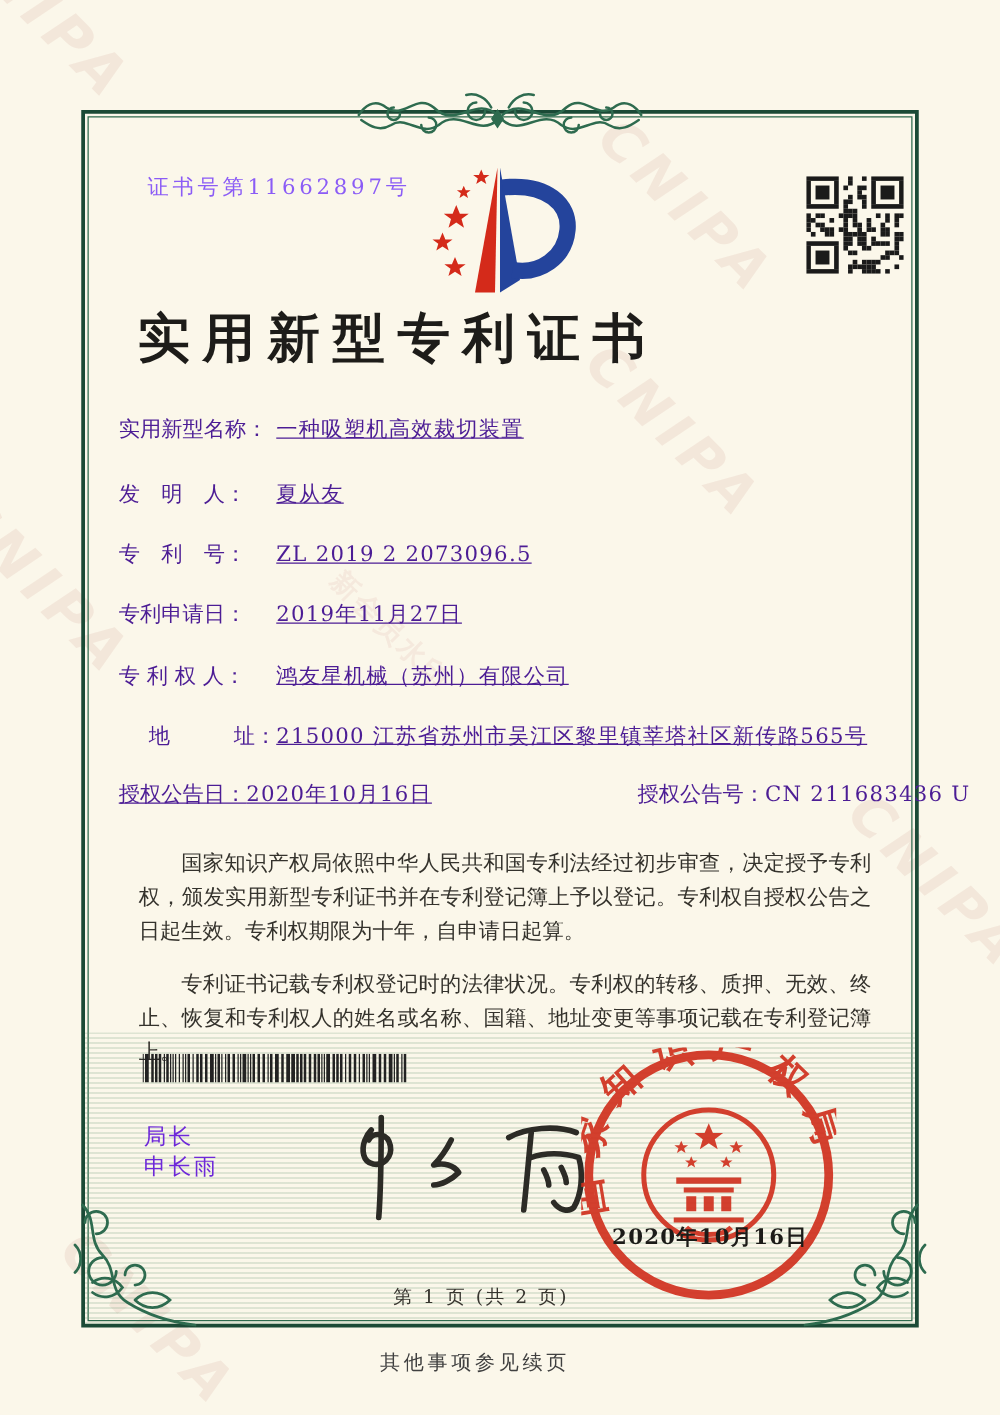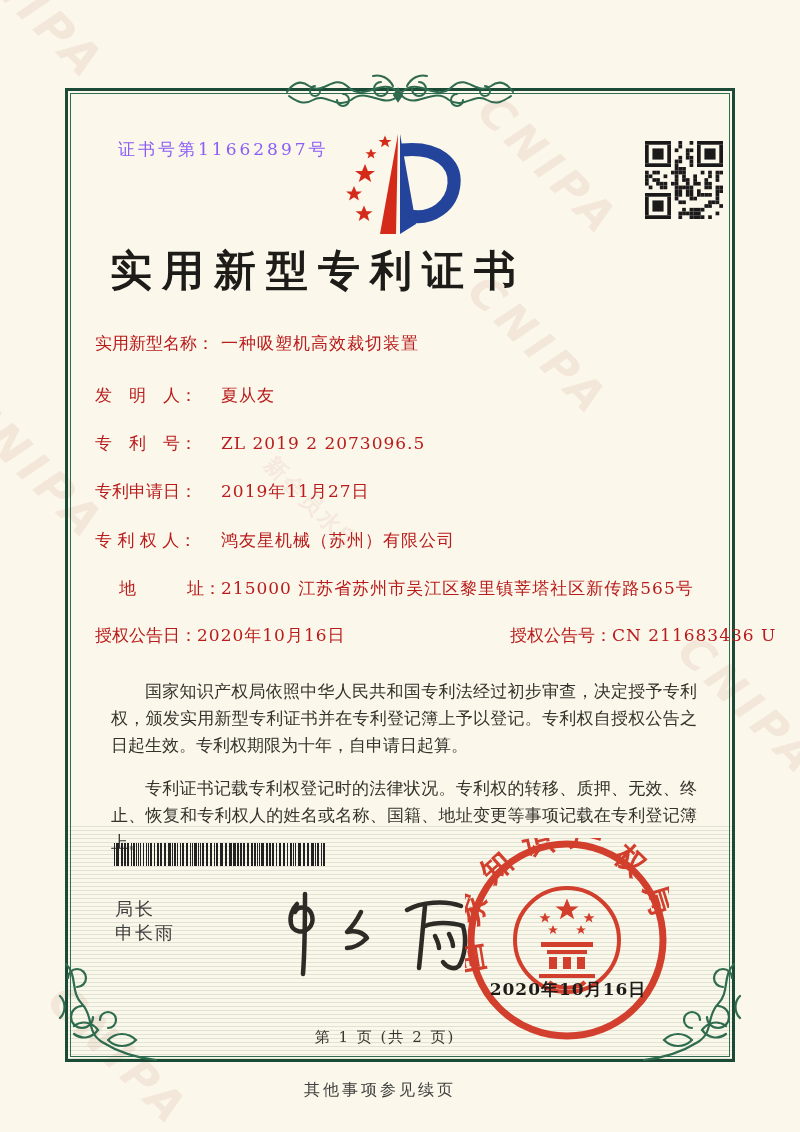--- a/index.html
+++ b/index.html
@@ -44,34 +44,34 @@
   }
   
   .cert-no{
     position:absolute;left:118px;top:138px;
     font-size:17px;letter-spacing:3px;color:#8b5cf6;
   }
   .title{
     position:absolute;left:0;top:243px;width:636px;text-align:center;
     font-size:42px;font-weight:bold;letter-spacing:10px;color:#1d1c19;
   }
-  .field-row{position:absolute;left:95px;font-size:17px;color:#b91c1c;white-space:nowrap;}
+  .field-row{position:absolute;left:95px;font-size:17px;color:#4c1d95;white-space:nowrap;text-decoration:underline;}
   .field-label{display:inline-block;width:126px;}
   .field-value{letter-spacing:1px;}
   .grant-col2{position:absolute;left:415px;top:0;}
   .paragraphs{
     position:absolute;left:95px;top:662px;width:618px;
     font-size:17px;line-height:27px;color:#34322c;text-align:justify;
   }
   .paragraphs p{margin:16px;text-indent:2em;}
   
   .officer{
     position:absolute;left:115px;top:897px;
     font-family:"DejaVu Sans","Liberation Sans",sans-serif;
-    font-size:18px;color:#404040;letter-spacing:2px;
+    font-size:18px;color:#6d28d9;letter-spacing:2px;
   }
   .officer .name{}
   .page-info{
     position:absolute;left:0;top:1028px;width:770px;text-align:center;
     font-size:15px;color:#37352f;letter-spacing:2px;
   }
   .footer-note{
     position:absolute;left:0;top:1080px;width:760px;text-align:center;
     font-size:16px;color:#404040;letter-spacing:3px;
   }

